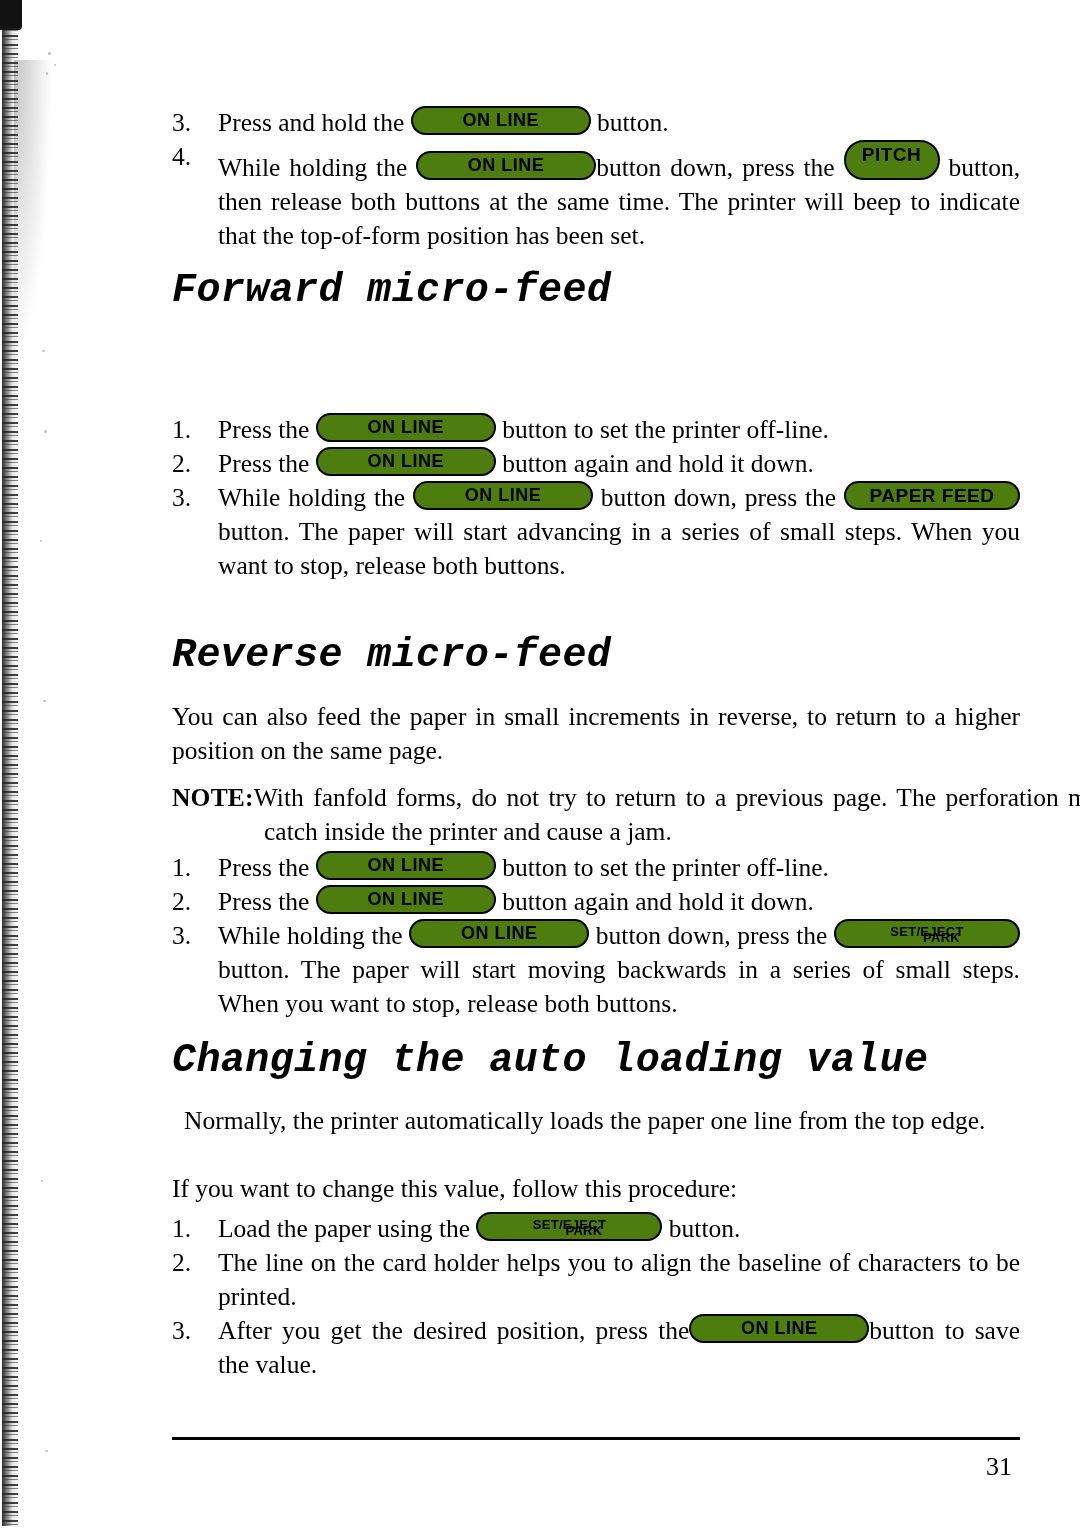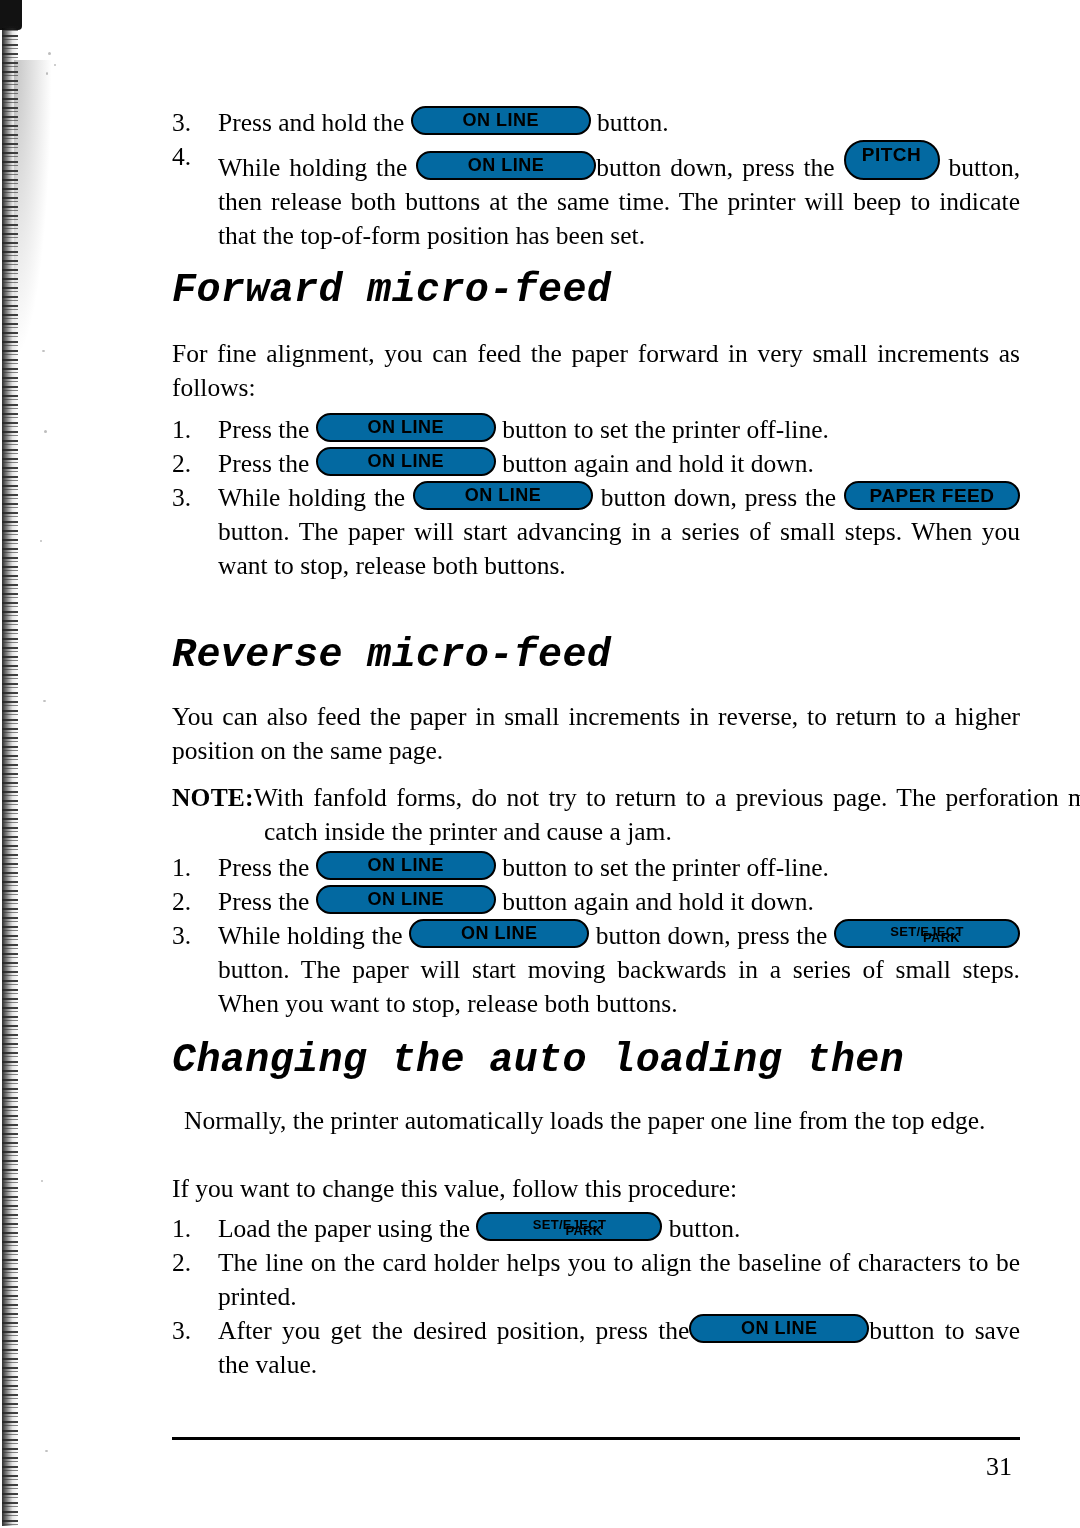--- a/index.html
+++ b/index.html
@@ -126,21 +126,21 @@
     letter-spacing: 0.2px;
   }
 
   
   .pkey {
     display: inline-block;
     position: relative;
     vertical-align: -4px;
     border: 2.5px solid #000;
     border-radius: 999px;
-    background: #0369a1;
+    background: #4d7c0f;
     font-family: "Liberation Sans", "DejaVu Sans", sans-serif;
     font-weight: bold;
     text-align: center;
     white-space: nowrap;
     box-sizing: border-box;
     overflow: hidden;
   }
   .pkey .klabel {
     display: block;
     letter-spacing: 0.5px;
@@ -239,21 +239,20 @@
       <span class="num">4.</span>
       <span class="li-body"><span>While holding the</span>
         <span class="pkey pkey-online"><span class="klabel">ON LINE</span></span><span>button down, press the</span>
         <span class="pkey pkey-pitch"><span class="klabel">PITCH</span></span>
         <span>button, then release both buttons at the same time. The printer will beep to indicate that the top-of-form position has been set.</span></span>
     </li>
   </ol>
 
   <h2 class="heading" style="position:absolute;left:0;top:272px;width:848px;">Forward micro-feed</h2>
 
-  <p class="body-text para" style="position:absolute;left:0;top:337px;width:848px;">For fine alignment, you can feed the paper forward in very small increments as follows:</p>
 
   <ol class="numlist" style="position:absolute;left:0;top:413px;width:848px;">
     <li>
       <span class="num">1.</span>
       <span class="li-body loose"><span>Press the</span>
         <span class="pkey pkey-online"><span class="klabel">ON LINE</span></span>
         <span>button to set the printer off-line.</span></span>
     </li>
     <li>
       <span class="num">2.</span>
@@ -293,21 +292,21 @@
     <li>
       <span class="num">3.</span>
       <span class="li-body"><span>While holding the</span>
         <span class="pkey pkey-online"><span class="klabel">ON LINE</span></span>
         <span>button down, press the</span>
         <span class="pkey pkey-setpark"><span class="kline1">SET/EJECT</span><span class="kline2">PARK</span></span>
         <span>button. The paper will start moving backwards in a series of small steps. When you want to stop, release both buttons.</span></span>
     </li>
   </ol>
 
-  <h2 class="heading" style="position:absolute;left:0;top:1042px;width:848px;">Changing the auto loading then</h2>
+  <h2 class="heading" style="position:absolute;left:0;top:1042px;width:848px;">Changing the auto loading value</h2>
 
   <p class="body-text para last-loose" style="position:absolute;left:0;top:1104px;width:848px;text-align:justify;margin-left:12px;">Normally, the printer automatically loads the paper one line from the top edge.</p>
 
   <p class="body-text para last-loose" style="position:absolute;left:0;top:1172px;width:848px;">If you want to change this value, follow this procedure:</p>
 
   <ol class="numlist" style="position:absolute;left:0;top:1212px;width:848px;">
     <li>
       <span class="num">1.</span>
       <span class="li-body loose"><span>Load the paper using the</span>
         <span class="pkey pkey-setpark"><span class="kline1">SET/EJECT</span><span class="kline2">PARK</span></span>

